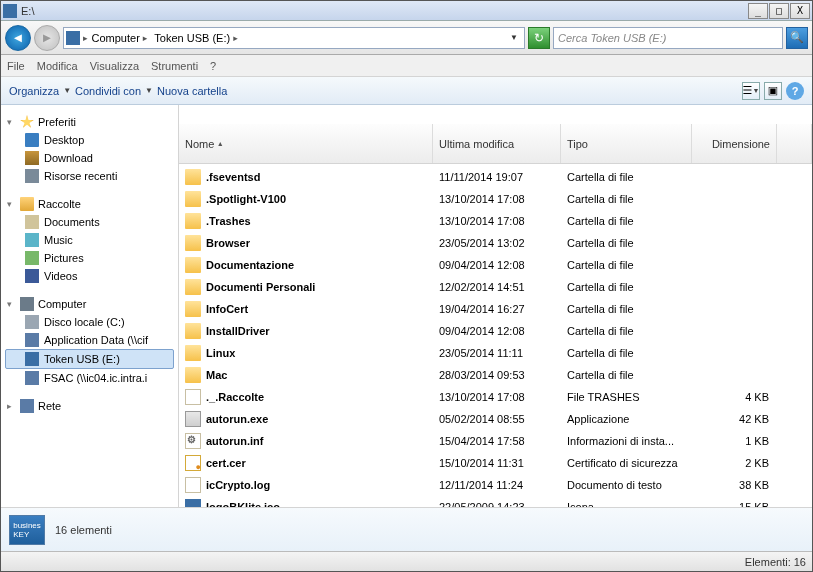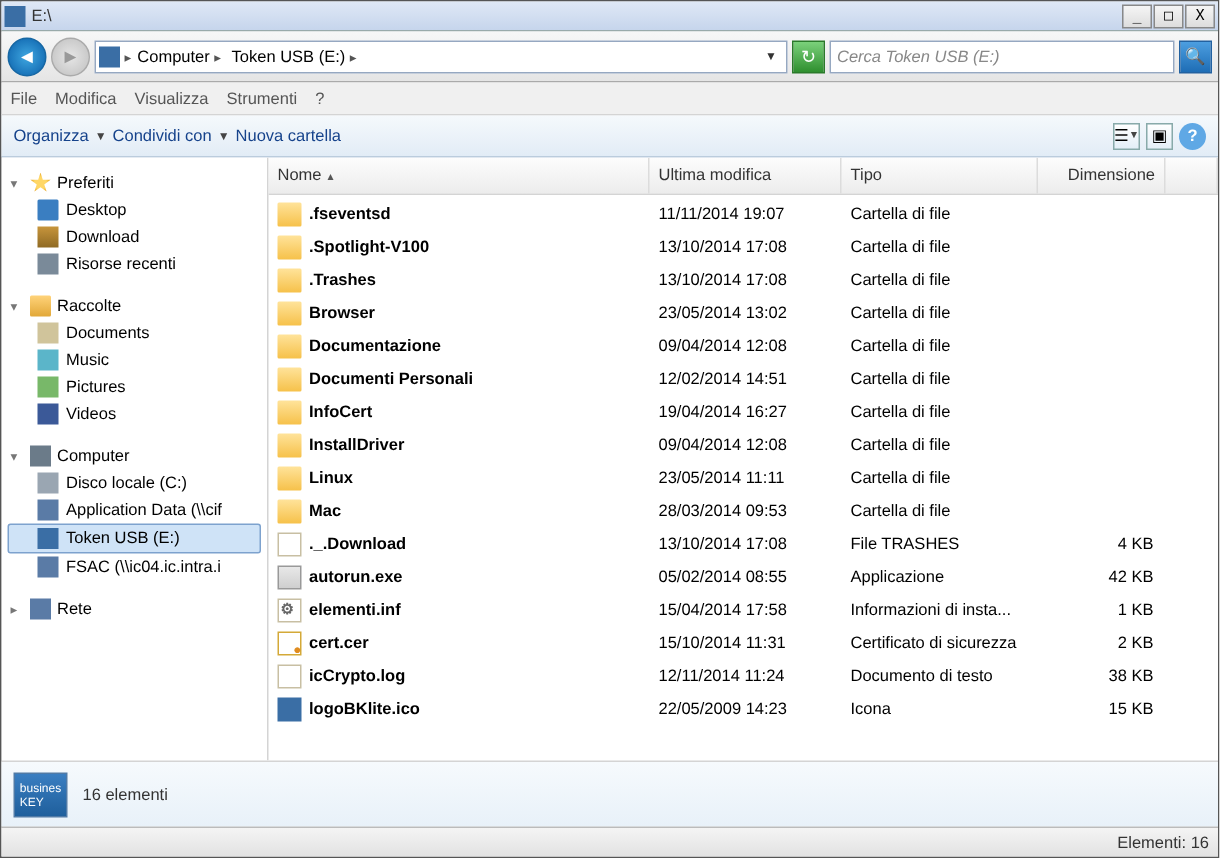--- a/index.html
+++ b/index.html
@@ -60,21 +60,21 @@
   .i-doc { background:#d0c49b; }
   .i-music { background:#5bb5c9; }
   .i-pic { background:#78b869; }
   .i-vid { background:#3b5998; }
   .i-comp { background:#6b7b89; }
   .i-net { background:#5a7ba6; }
   .i-drv { background:#9aa6b2; }
   .i-key { background:#3a6ea5; }
 
   .main { flex:1; display:flex; flex-direction:column; overflow:hidden; }
-  .colhead { height:25px; display:flex; align-items:center; background:linear-gradient(#fdfdfd,#ececec); border-bottom:1px solid #d4d4d4; }
+  .colhead { height:40px; display:flex; align-items:center; background:linear-gradient(#fdfdfd,#ececec); border-bottom:1px solid #d4d4d4;margin-top:19px; }
   .colhead div { height:100%; display:flex; align-items:center; padding:0 6px; border-right:1px solid #dcdcdc; color:#333; }
   .c-name { width: 254px; }
   .c-date { width: 128px; }
   .c-type { width: 131px; }
   .c-size { width: 85px; justify-content:flex-end; }
   .c-rest { flex:1; }
   .sortarr { margin-left:4px; font-size:8px; color:#555; }
 
   .filelist { flex:1; overflow:auto; padding:2px 0; }
   .row { height:22px; display:flex; align-items:center; }
@@ -351,39 +351,39 @@
               <span class="f-icon fi-folder"></span>
               <span>Mac</span>
             </div>
             <div class="c-date">28/03/2014 09:53</div>
             <div class="c-type">Cartella di file</div>
             <div class="c-size"></div>
           </div>
           <div class="row">
             <div class="c-name">
               <span class="f-icon fi-file"></span>
-              <span>._.Download</span>
+              <span>._.Raccolte</span>
             </div>
             <div class="c-date">13/10/2014 17:08</div>
             <div class="c-type">File TRASHES</div>
             <div class="c-size">4 KB</div>
           </div>
           <div class="row">
             <div class="c-name">
               <span class="f-icon fi-exe"></span>
               <span>autorun.exe</span>
             </div>
             <div class="c-date">05/02/2014 08:55</div>
             <div class="c-type">Applicazione</div>
             <div class="c-size">42 KB</div>
           </div>
           <div class="row">
             <div class="c-name">
               <span class="f-icon fi-inf"></span>
-              <span>elementi.inf</span>
+              <span>autorun.inf</span>
             </div>
             <div class="c-date">15/04/2014 17:58</div>
             <div class="c-type">Informazioni di insta...</div>
             <div class="c-size">1 KB</div>
           </div>
           <div class="row">
             <div class="c-name">
               <span class="f-icon fi-cert"></span>
               <span>cert.cer</span>
             </div>

